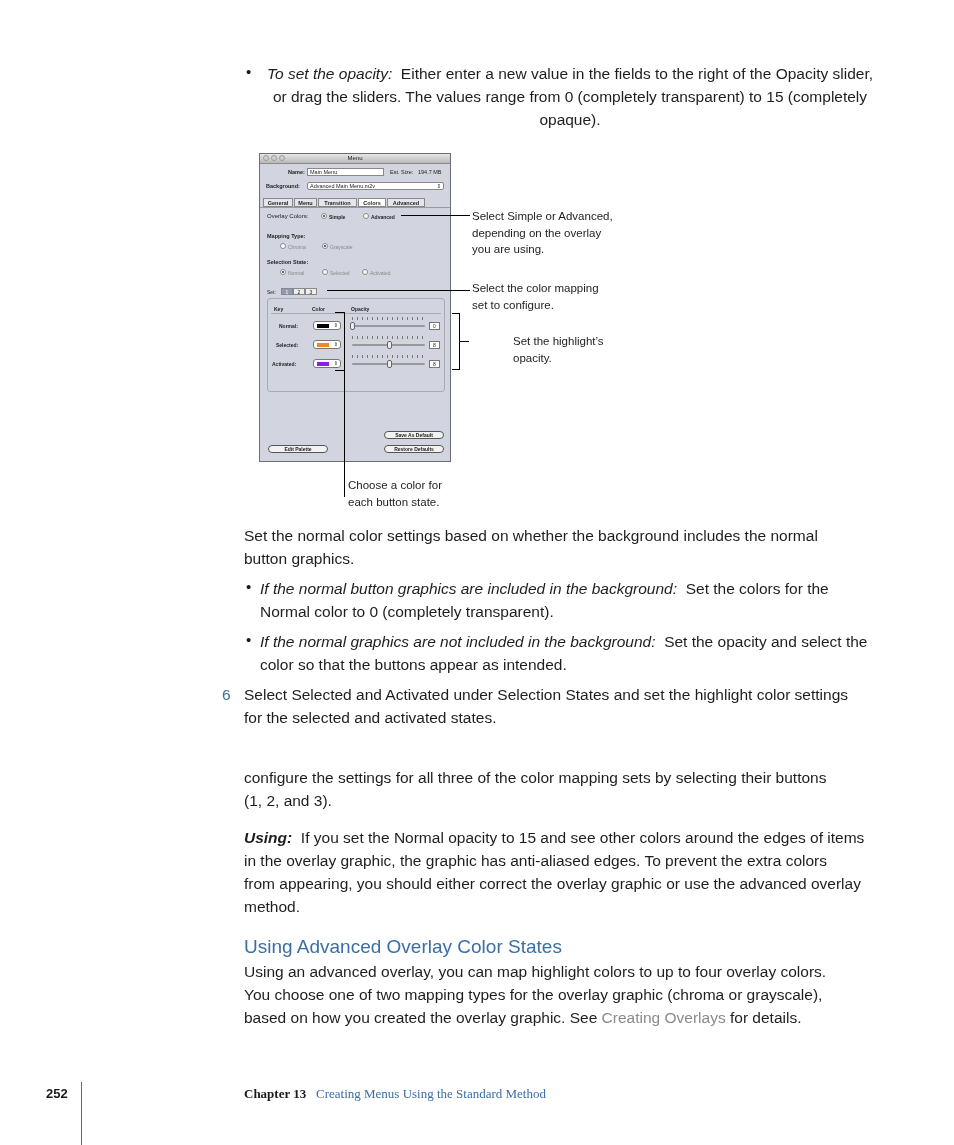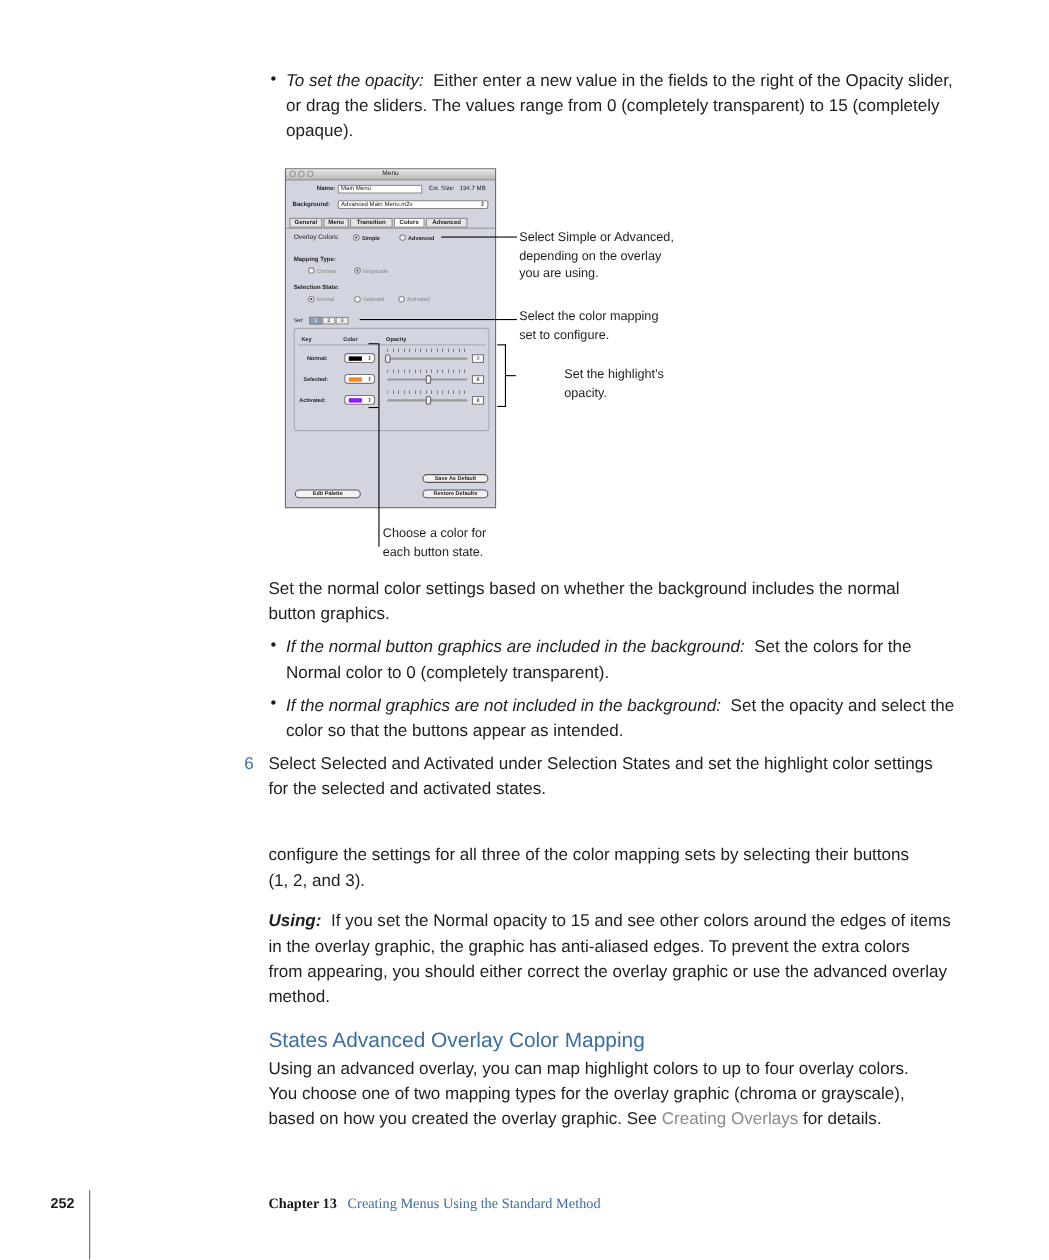--- a/index.html
+++ b/index.html
@@ -37,21 +37,21 @@
   .ann { position:absolute; font-size:11.5px; line-height:16.5px; color:#1e1e1e; }
   .line { position:absolute; background:#000; }
   .footer-num { position:absolute; left:46px; top:1086px; font-size:13px; font-weight:bold; }
   .footer-rule { position:absolute; left:81px; top:1082px; width:1px; height:63px; background:#3a6ea5; }
   .footer-ch { position:absolute; left:244px; top:1086px; font-size:13px;font-family:Liberation Serif, serif; }
 </style>
 </head>
 <body>
 
 <span class="bullet" style="left:246px;top:63px;">•</span>
-<div class="p" style="left:260px;top:62px;width:620px;">
+<div class="p" style="left:260px;top:62px;width:620px;text-align:center;">
   <span class="it">To set the opacity:</span>&nbsp; <span>Either enter a new value in the fields to the right of the Opacity slider,</span><br>
   <span>or drag the sliders. The values range from 0 (completely transparent) to 15 (completely</span><br>
   <span>opaque).</span>
 </div>
 
 <div class="win">
   <div class="titlebar">
     <span class="tl" style="left:3px"></span>
     <span class="tl" style="left:11px"></span>
     <span class="tl" style="left:19px"></span>
@@ -187,21 +187,21 @@
 
 <div class="p" style="left:244px;top:743px;">
   <br><span>configure the settings for all three of the color mapping sets by selecting their buttons</span><br><span>(1, 2, and 3).</span>
 </div>
 
 <div class="p" style="left:244px;top:826px;">
   <span class="it" style="font-weight:bold;">Using:</span>&nbsp; <span>If you set the Normal opacity to 15 and see other colors around the edges of items</span><br>
   <span>in the overlay graphic, the graphic has anti-aliased edges. To prevent the extra colors</span><br><span>from appearing, you should either correct the overlay graphic or use the advanced overlay</span><br><span>method.</span>
 </div>
 
-<div class="h2" style="left:244px;top:935px;">States Advanced Overlay Color Mapping</div>
+<div class="h2" style="left:244px;top:935px;">Using Advanced Overlay Color States</div>
 
 <div class="p" style="left:244px;top:960px;">
   <span>Using an advanced overlay, you can map highlight colors to up to four overlay colors.</span><br><span>You choose one of two mapping types for the overlay graphic (chroma or grayscale),</span><br>
   <span>based on how you created the overlay graphic. See</span> <span class="link">Creating Overlays</span> <span>for details.</span>
 </div>
 
 <div class="footer-num">252</div>
 <div class="footer-rule"></div>
 <div class="footer-ch">
   <span style="font-weight:bold;">Chapter 13</span>&nbsp;&nbsp;

